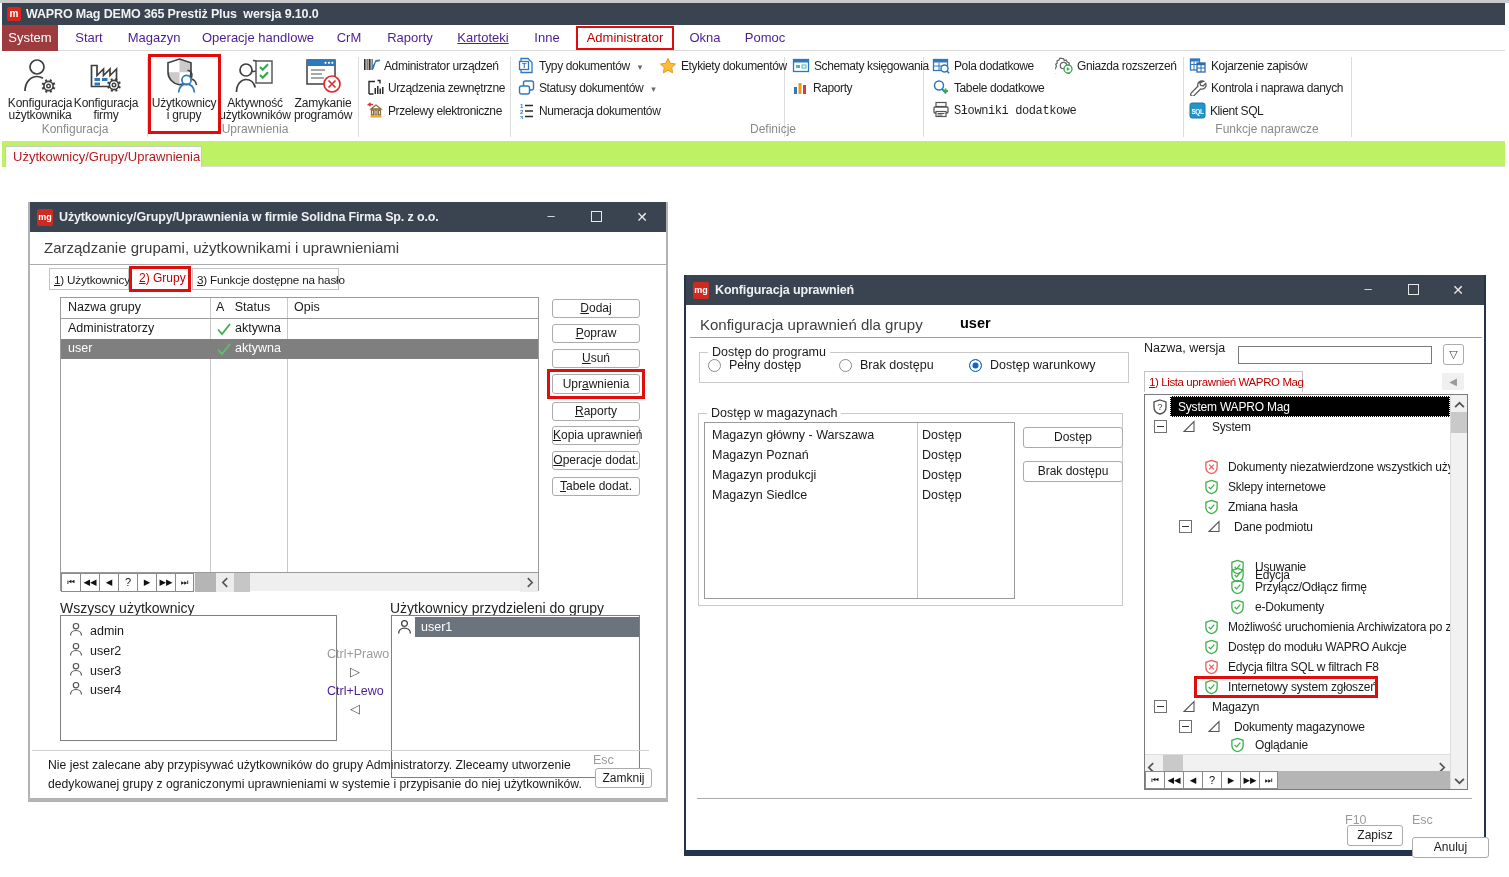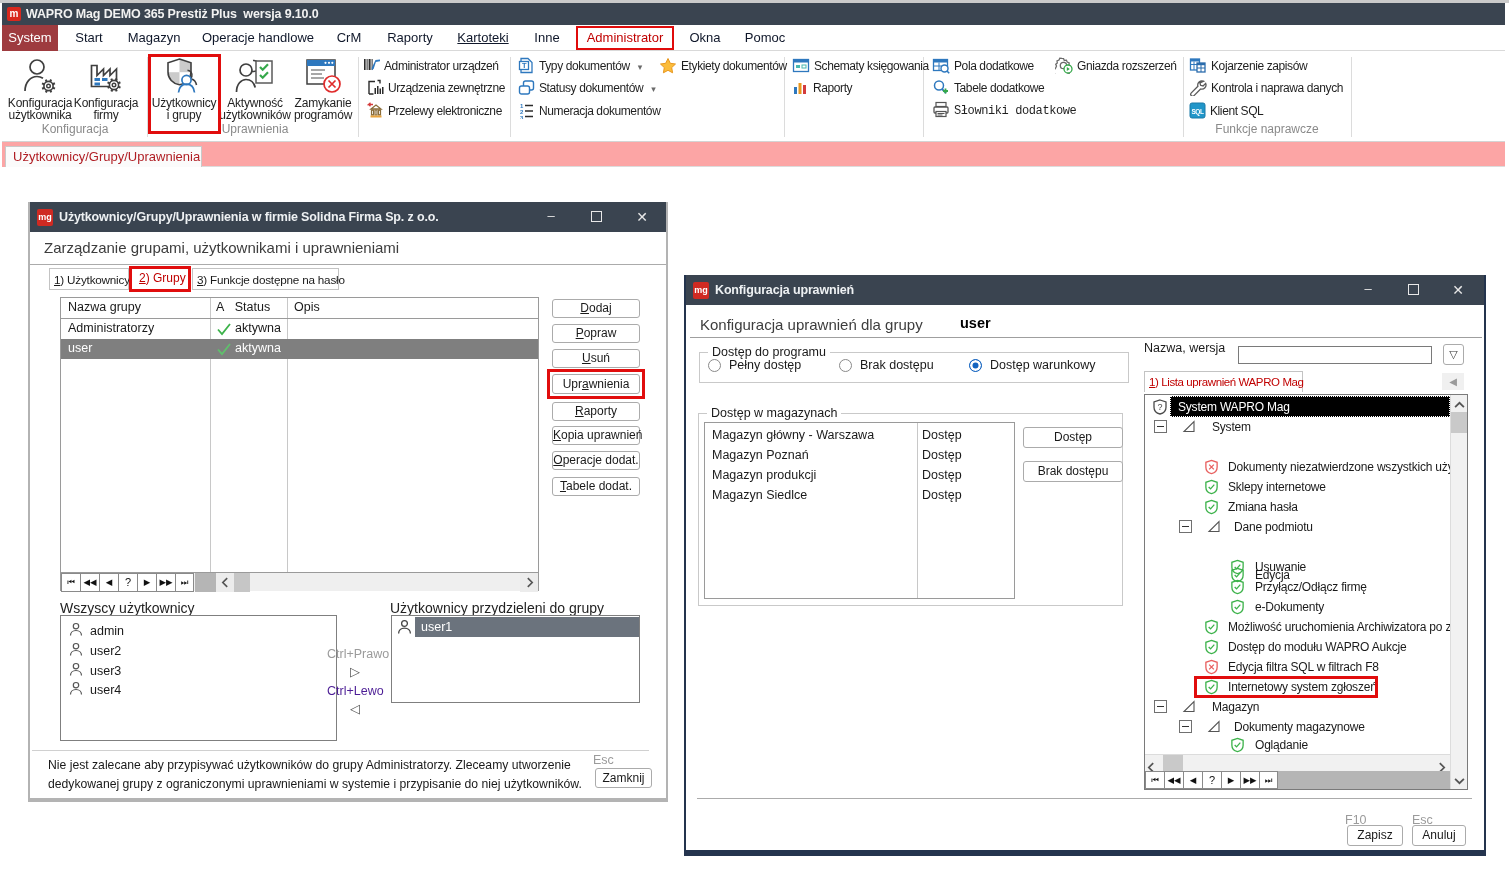--- a/index.html
+++ b/index.html
@@ -8,35 +8,35 @@
 #app { position:relative; width:1509px; height:877px; background:#fff; }
 .abs { position:absolute; }
 
 #edge-top { left:0; top:0; width:1509px; height:3px; background:#cacaca; }
 
 #titlebar { left:2px; top:3px; width:1503px; height:22px; background:#3a4450; }
 #titlebar .logo { position:absolute; left:5px; top:4px; width:14px; height:14px; background:#d8281e; border-radius:2px; color:#fff; font-size:10px; font-weight:bold; text-align:center; line-height:14px; }
 #titlebar .ttl { position:absolute; left:24px; top:4px; color:#f2f2f2; font-size:12.5px; letter-spacing:-0.15px; font-weight:bold; line-height:15px; }
 
 #menubar { left:2px; top:25px; width:1503px; height:26px; background:#fff; border-bottom:1px solid #d9d9d9; }
-.mi { position:absolute; top:0; height:26px; line-height:26px; font-size:13px; color:#0f172a; text-align:center; }
+.mi { position:absolute; top:0; height:26px; line-height:26px; font-size:13px; color:#4c1d95; text-align:center; }
 #mi-system { left:0; width:56px; background:#9e3b3f; color:#fff; }
 #mi-admin { color:#c00000; }
 #mi-admin-box { position:absolute; left:574px; top:1px; width:98px; height:24px; border:2px solid #e00b0b; }
 
 #ribbon { left:2px; top:51px; width:1503px; height:91px; background:#fff; border-bottom:1px solid #d4d4d4; }
 .vsep { position:absolute; top:6px; width:1px; height:80px; background:#dcdcdc; }
 .bigitem { position:absolute; top:7px; text-align:center; font-size:12px; letter-spacing:-0.2px; line-height:12px; color:#1f1f1f; }
 .bigitem .bicon { height:36px; margin-bottom:3px; display:flex; align-items:center; justify-content:center; }
 .grplabel { position:absolute; top:71px; height:15px; font-size:12px; color:#8a8a8a; text-align:center; }
 .smallitem { position:absolute; height:20px; font-size:12px; letter-spacing:-0.4px; line-height:20px; color:#1f1f1f; white-space:nowrap; }
 .smallitem svg, .smallitem .ic { vertical-align:-4px; margin-right:4px; }
 .ddarrow { color:#6a6a6a; font-size:9px; margin-left:5px; }
 
-#tabstrip { left:2px; top:142px; width:1503px; height:25px; background:#fca5a5; }
+#tabstrip { left:2px; top:142px; width:1503px; height:25px; background:#bef264; }
 #tabstrip .tab { position:absolute; left:3px; top:4px; width:197px; height:21px; background:#fbfbfb; border:1px solid #c9c9c9; border-bottom:none; color:#b01e24; font-size:13px; line-height:20px; padding-left:7px; }
 
 .dlg-title { position:absolute; left:0; top:0; width:100%; height:30px; background:#3a4450; }
 .dlg-title .logo { position:absolute; left:7px; top:7px; width:16px; height:17px; background:#cf2a22; border-radius:2px; color:#fff; font-size:9px; font-weight:bold; text-align:center; line-height:17px; }
 .dlg-title .txt { position:absolute; left:29px; top:8px; color:#eef1f3; font-size:12.5px; letter-spacing:-0.15px; font-weight:bold; }
 .wb { position:absolute; top:0; width:40px; height:30px; text-align:center; line-height:28px; font-size:13px; }
 .btn { position:absolute; background:#fff; border:1px solid #ababab; border-radius:3px; font-size:12px; color:#1a1a1a; text-align:center; font-family:"Liberation Sans", sans-serif; white-space:nowrap; }
 .sh { vertical-align:middle; }
 .treerow { position:absolute; left:0; width:100%; height:20px; font-size:12px; letter-spacing:-0.2px; }
 .treerow .tx { position:absolute; top:3px; white-space:nowrap; }
@@ -146,20 +146,21 @@
             <circle cx="21.5" cy="5.8" r="1.1" fill="#fff"></circle>
             <circle cx="28.3" cy="5.8" r="1.1" fill="#fff"></circle>
             <path d="M7 13h14M7 17h11M7 21h13" stroke="#8a8a8a" stroke-width="1.5"></path>
             <circle cx="28" cy="27" r="8" fill="#fff" stroke="#e02b2b" stroke-width="1.7"></circle>
             <path d="M24.5 23.5l7 7m0-7l-7 7" stroke="#e02b2b" stroke-width="1.7"></path>
           </svg>
         </div>Zamykanie<br>programów</div>
     <div class="redbox" style="left:146px;top:3px;width:73px;height:80px;"></div>
     <div class="grplabel" style="left:3px;width:140px;">Konfiguracja</div>
     <div class="grplabel" style="left:217px;width:72px;">Uprawnienia</div>
+    <div class="grplabel" style="left:508px;width:526px;">Definicje</div>
     <div class="grplabel" style="left:1181px;width:168px;">Funkcje naprawcze</div>
 
     <div class="smallitem" style="left:361px;top:5px;"><svg class="ic" width="17" height="17" viewBox="0 0 17 17">
           <g fill="#2b2b2b">
             <rect x="1" y="2" width="1.6" height="11"></rect>
             <rect x="3.6" y="2" width="1" height="11"></rect>
             <rect x="5.6" y="2" width="2" height="11"></rect>
             <rect x="8.6" y="2" width="1" height="11"></rect>
           </g>
           <path d="M11 3.5l4-2 1 1.6-4 2.2v7l-1.2 2-1-2.2z" fill="#2e78be" transform="rotate(18 13 8)"></path>
@@ -341,21 +342,21 @@
           <circle cx="7" cy="4.2" r="2.7" fill="none" stroke="#555" stroke-width="1.2"></circle>
           <path d="M1.5 13.5c0-3 2.4-5 5.5-5s5.5 2 5.5 5" fill="none" stroke="#555" stroke-width="1.2"></path>
         </svg>
       <div style="position:absolute;left:29px;top:48px;font-size:12.5px;">user3</div>
       <svg class="pico" style="left:8px;top:65px;" width="14" height="14" viewBox="0 0 14 14">
           <circle cx="7" cy="4.2" r="2.7" fill="none" stroke="#555" stroke-width="1.2"></circle>
           <path d="M1.5 13.5c0-3 2.4-5 5.5-5s5.5 2 5.5 5" fill="none" stroke="#555" stroke-width="1.2"></path>
         </svg>
       <div style="position:absolute;left:29px;top:67px;font-size:12.5px;">user4</div>
     </div>
-    <div class="abs" style="left:361px;top:413px;width:249px;height:88px;border:1px solid #7f7f7f;">
+    <div class="abs" style="left:361px;top:413px;width:249px;height:163px;border:1px solid #7f7f7f;">
       <div style="position:absolute;left:23px;top:1px;width:224px;height:20px;background:#6b737d;"></div>
       <svg class="pico" style="left:5px;top:3px;" width="15" height="15" viewBox="0 0 14 14">
           <circle cx="7" cy="4.2" r="2.7" fill="none" stroke="#444" stroke-width="1.2"></circle>
           <path d="M1.5 13.5c0-3 2.4-5 5.5-5s5.5 2 5.5 5" fill="none" stroke="#444" stroke-width="1.2"></path>
         </svg>
       <div style="position:absolute;left:29px;top:4px;font-size:12.5px;color:#fff;">user1</div>
     </div>
     <div class="abs" style="left:297px;top:445px;width:56px;text-align:center;font-size:12.5px;color:#9b9b9b;">Ctrl+Prawo</div>
     <div class="abs" style="left:297px;top:462px;width:56px;text-align:center;font-size:13px;color:#555;">▷</div>
     <div class="abs" style="left:297px;top:482px;width:56px;text-align:center;font-size:12.5px;color:#4c1d95;">Ctrl+Lewo</div>
@@ -561,15 +562,15 @@
         <div class="navbtn" style="left:57px;height:18px;font-size:11px;">?</div>
         <div class="navbtn" style="left:76px;height:18px;">▶</div>
         <div class="navbtn" style="left:95px;height:18px;">▶▶</div>
         <div class="navbtn" style="left:114px;height:18px;border-right:1px solid #8a8a8a;">⏭</div>
       </div>
     </div>
     <div class="abs" style="left:11px;top:523px;width:775px;height:1px;background:#ababab;"></div>
     <div class="abs gray" style="left:659px;top:538px;font-size:12.5px;">F10</div>
     <div class="abs gray" style="left:726px;top:538px;font-size:12.5px;">Esc</div>
     <div class="btn" style="left:661px;top:550px;width:56px;height:21px;line-height:19px;">Zapisz</div>
-    <div class="btn" style="left:726px;top:550px;width:54px;height:21px;line-height:19px;">Anuluj</div>
+    <div class="btn" style="left:726px;top:562px;width:77px;height:21px;line-height:19px;">Anuluj</div>
   </div>
 </div>
 
 </body></html>

